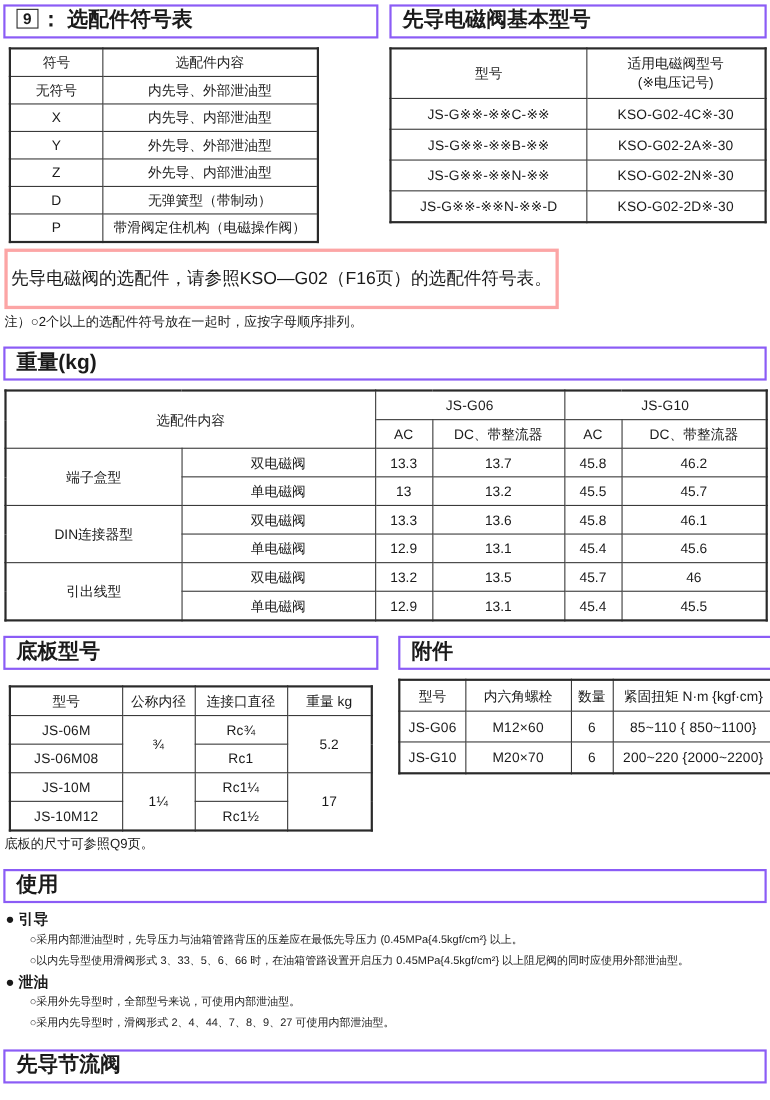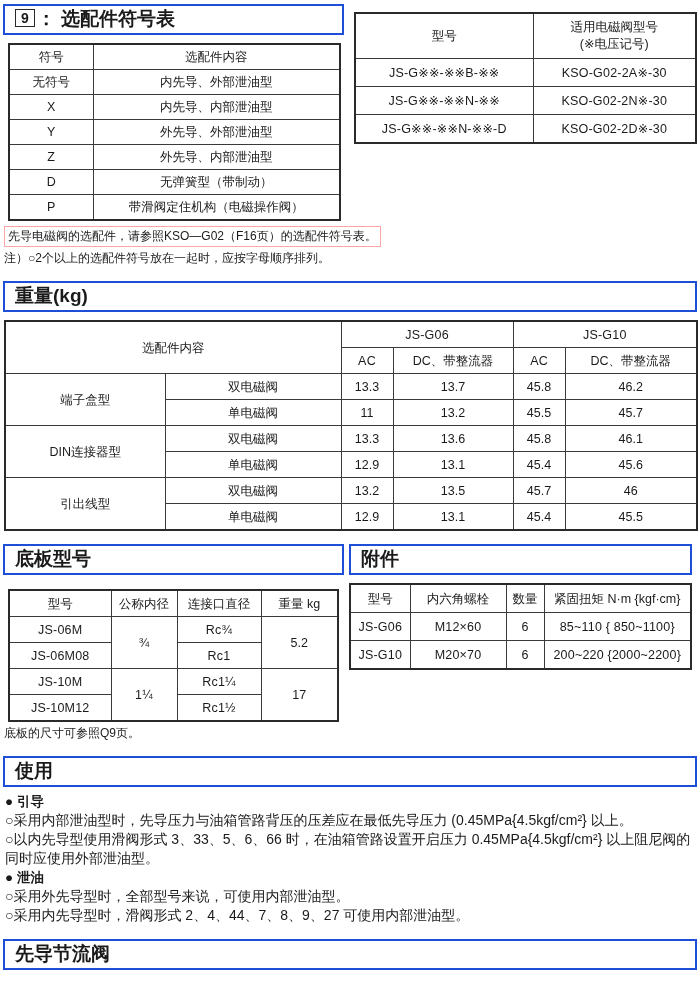--- a/index.html
+++ b/index.html
@@ -6,21 +6,21 @@
   body{
     width:700px;height:1000px;overflow:hidden;
     font-family:"Liberation Sans","DejaVu Sans",sans-serif;
     color:#1a1a1a;font-size:13px;
     -webkit-font-smoothing:antialiased;
   }
   .page{padding:4px 3px 0 3px;}
 
   
   .sec-title{
-    border:2px solid #1d4ed8;
+    border:2px solid #8b5cf6;
     font-weight:bold;font-size:19px;line-height:24px;
     padding:1px 10px 2px 10px;background:#fff;
     box-sizing:border-box;
   }
   .sec-title .badge{
     display:inline-block;border:1.5px solid #2a2a2a;
     font-size:14px;line-height:16px;padding:0 5px;margin-right:2px;
     position:relative;top:-2px;font-weight:bold;
   }
 
@@ -32,48 +32,48 @@
     overflow:hidden;
   }
   table.tbl{border:2px solid #2a2a2a;}
   .lat{font-weight:bold;letter-spacing:.2px;}
   .num{font-weight:bold;}
 
   .top-row{display:flex;gap:10px;align-items:flex-start;}
   .col-left{width:341px;flex:none;}
   .col-right{width:343px;flex:none;}
 
-  .t-option{width:333px;margin:8px 0 0 5px;}
+  .t-option{width:282px;margin:8px 0 0 5px;}
   .t-option td,.t-option th{height:20px;}
 
   .boxed-note{
-    border:1px solid #fca5a5;margin:5px 0 0 1px;padding:1px 3px;
-    font-size:12px;white-space:nowrap;width:fit-content;
+    border:3px solid #fca5a5;margin:5px 0 0 1px;padding:14px 3px;
+    font-size:16px;white-space:nowrap;width:fit-content;
   }
   .plain-note{font-size:12px;margin:3px 0 0 1px;white-space:nowrap;}
 
   .t-pilot{width:343px;margin:8px 0 0 0;}
   .t-pilot th{height:40px;}
   .t-pilot td{height:23px;}
   .t-pilot th div{line-height:17px;}
 
   .sec-block{margin-top:14px;}
   .t-weight{width:694px;margin:8px 0 0 1px;}
   .t-weight th,.t-weight td{height:21px;}
 
-  .mid-row{display:flex;gap:5px;align-items:flex-start;margin-top:13px;}
+  .mid-row{display:flex;gap:18px;align-items:flex-start;margin-top:13px;}
   .bullet-line{font-size:12.5px;margin:6px 0 0 1px;white-space:nowrap;}
   .t-base{width:331px;margin:14px 0 0 5px;}
   .t-base td,.t-base th{height:21px;}
   .t-acc{width:343px;margin:8px 0 0 0;}
   .t-acc td,.t-acc th{height:23px;}
 
   .usage-body{margin:5px 0 0 2px;}
   .u-head{font-weight:bold;font-size:13.5px;line-height:19px;}
-  .u-item{font-size:14px;line-height:19px;margin-left:0;}
+  .u-item{font-size:10px;line-height:19px;margin-left:22px;}
   .small-unit{font-size:11px;}
 </style>
 </head>
 <body>
 
 <div class="page">
 
   <div class="top-row">
     <div class="col-left">
       <div class="sec-title">
@@ -115,35 +115,40 @@
               <td class="lat">P</td>
               <td>带滑阀定住机构（电磁操作阀）</td>
             </tr>
         </tbody>
       </table>
       <div class="boxed-note">先导电磁阀的选配件，请参照KSO—G02（F16页）的选配件符号表。</div>
       <div class="plain-note">注）○2个以上的选配件符号放在一起时，应按字母顺序排列。</div>
     </div>
 
     <div class="col-right">
+      <div class="sec-title">先导电磁阀基本型号</div>
       <table class="tbl t-pilot">
         <colgroup>
             <col style="width:178px">
             <col>
           </colgroup>
         <thead>
           <tr>
             <th>型号</th>
             <th>
               <div>适用电磁阀型号</div>
               <div>(※电压记号)</div>
             </th>
           </tr>
         </thead>
         <tbody>
+          <tr>
+              <td class="lat">JS-G※※-※※C-※※</td>
+              <td class="lat">KSO-G02-4C※-30</td>
+            </tr>
           <tr>
               <td class="lat">JS-G※※-※※B-※※</td>
               <td class="lat">KSO-G02-2A※-30</td>
             </tr>
           <tr>
               <td class="lat">JS-G※※-※※N-※※</td>
               <td class="lat">KSO-G02-2N※-30</td>
             </tr>
           <tr>
               <td class="lat">JS-G※※-※※N-※※-D</td>
@@ -182,21 +187,21 @@
         <tr>
           <td rowspan="2">端子盒型</td>
           <td>双电磁阀</td>
           <td class="num">13.3</td>
           <td class="num">13.7</td>
           <td class="num">45.8</td>
           <td class="num">46.2</td>
         </tr>
         <tr>
           <td>单电磁阀</td>
-          <td class="num">11</td>
+          <td class="num">13</td>
           <td class="num">13.2</td>
           <td class="num">45.5</td>
           <td class="num">45.7</td>
         </tr>
         <tr>
           <td rowspan="2">DIN连接器型</td>
           <td>双电磁阀</td>
           <td class="num">13.3</td>
           <td class="num">13.6</td>
           <td class="num">45.8</td>

